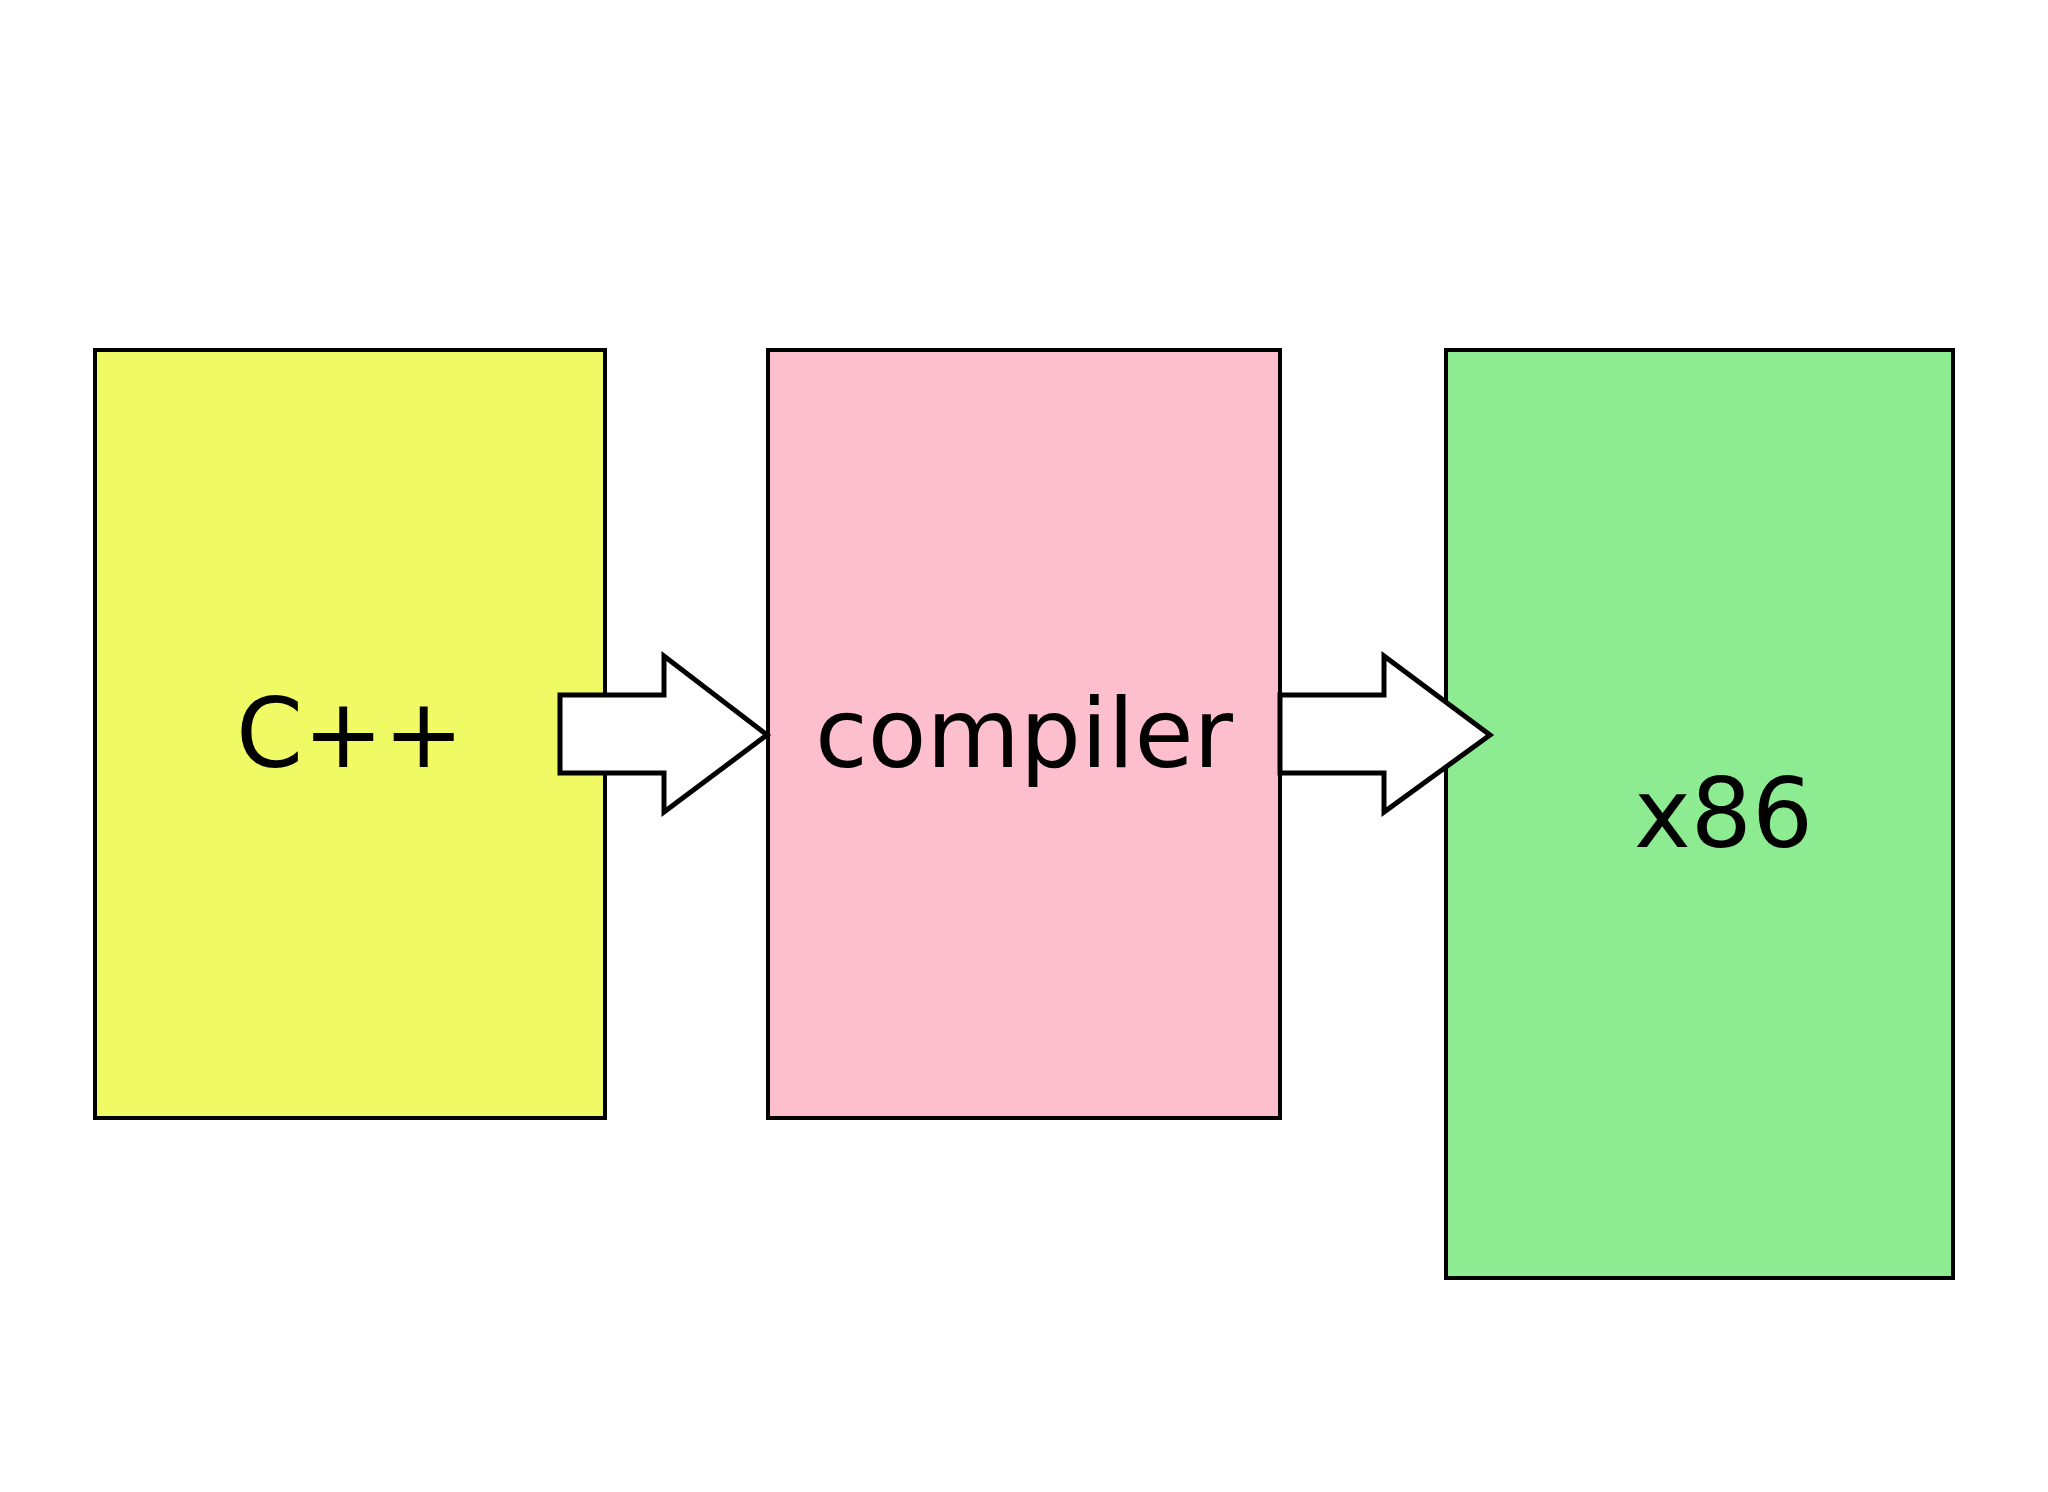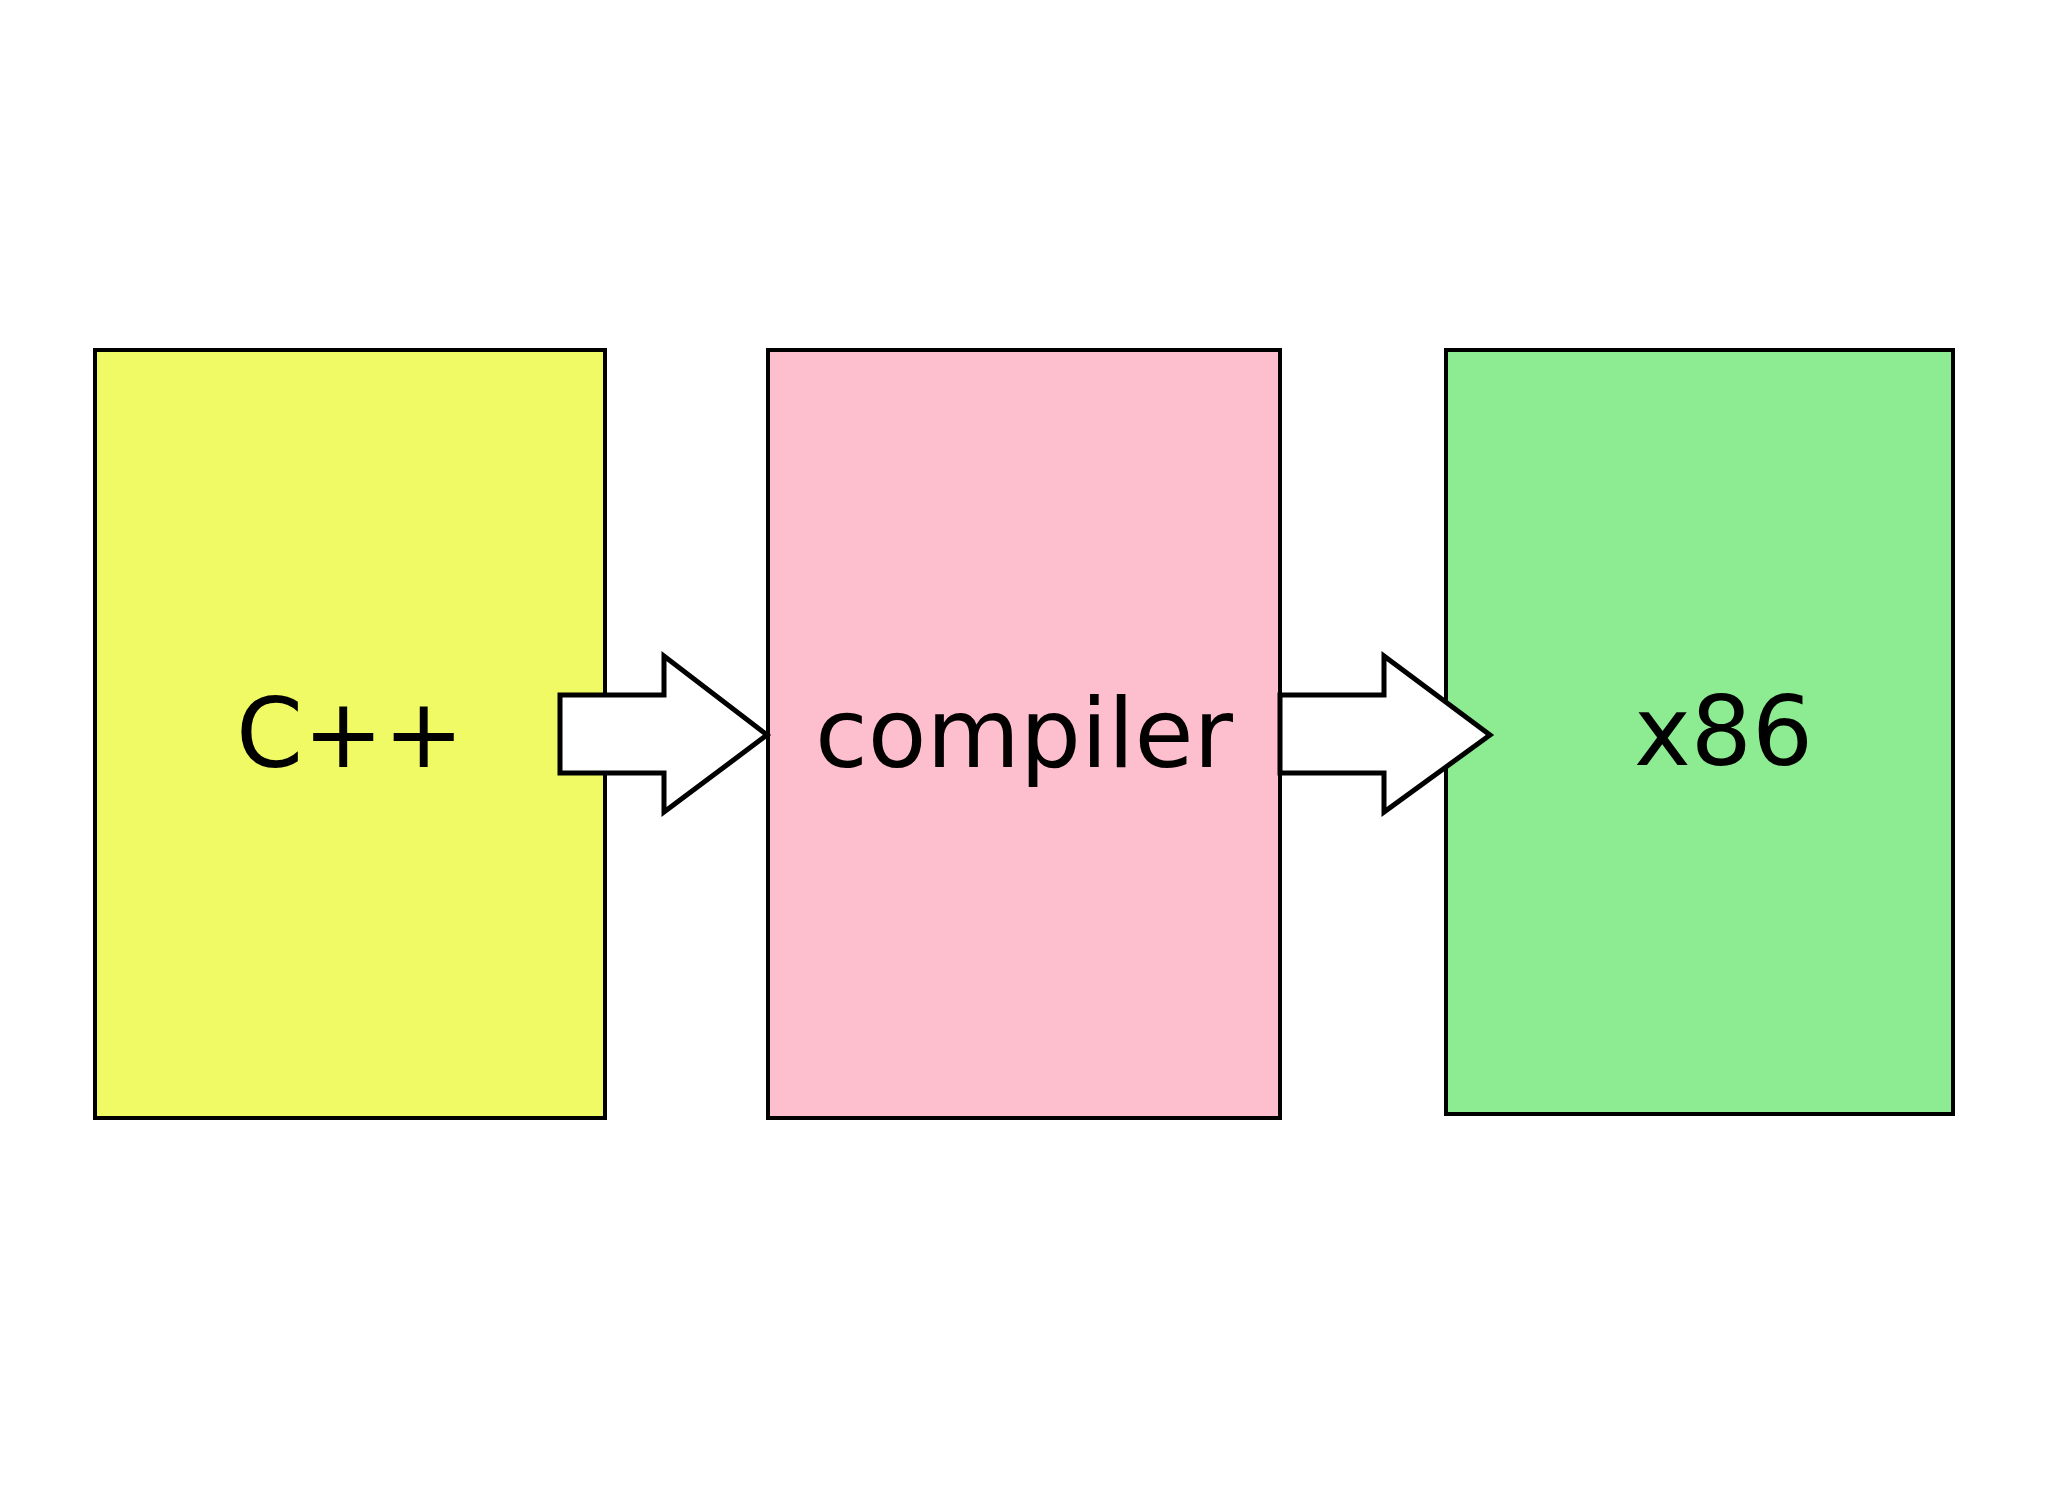--- a/index.html
+++ b/index.html
@@ -51,21 +51,21 @@
   }
   .arrow-shape {
     fill: #ffffff;
     stroke: #000000;
     stroke-width: 5;
     stroke-linejoin: miter;
   }
   
   #box-source   { left: 93px;   top: 348px; width: 514px; height: 772px; }
   #box-process  { left: 766px;  top: 348px; width: 516px; height: 772px; }
-  #box-target   { left: 1444px; top: 348px; width: 511px; height: 768px; padding-left: 48px; }
+  #box-target   { left: 1444px; top: 348px; width: 511px; height: 932px; padding-left: 48px; }
 </style>
 </head>
 <body>
 
 <div id="canvas" style="background: rgb(255, 255, 255);">
 
   <div class="node-box" id="box-source" style="background-color: rgb(240, 250, 100); border-color: rgb(0, 0, 0);">
     <span class="node-label">C++</span>
   </div>
 

